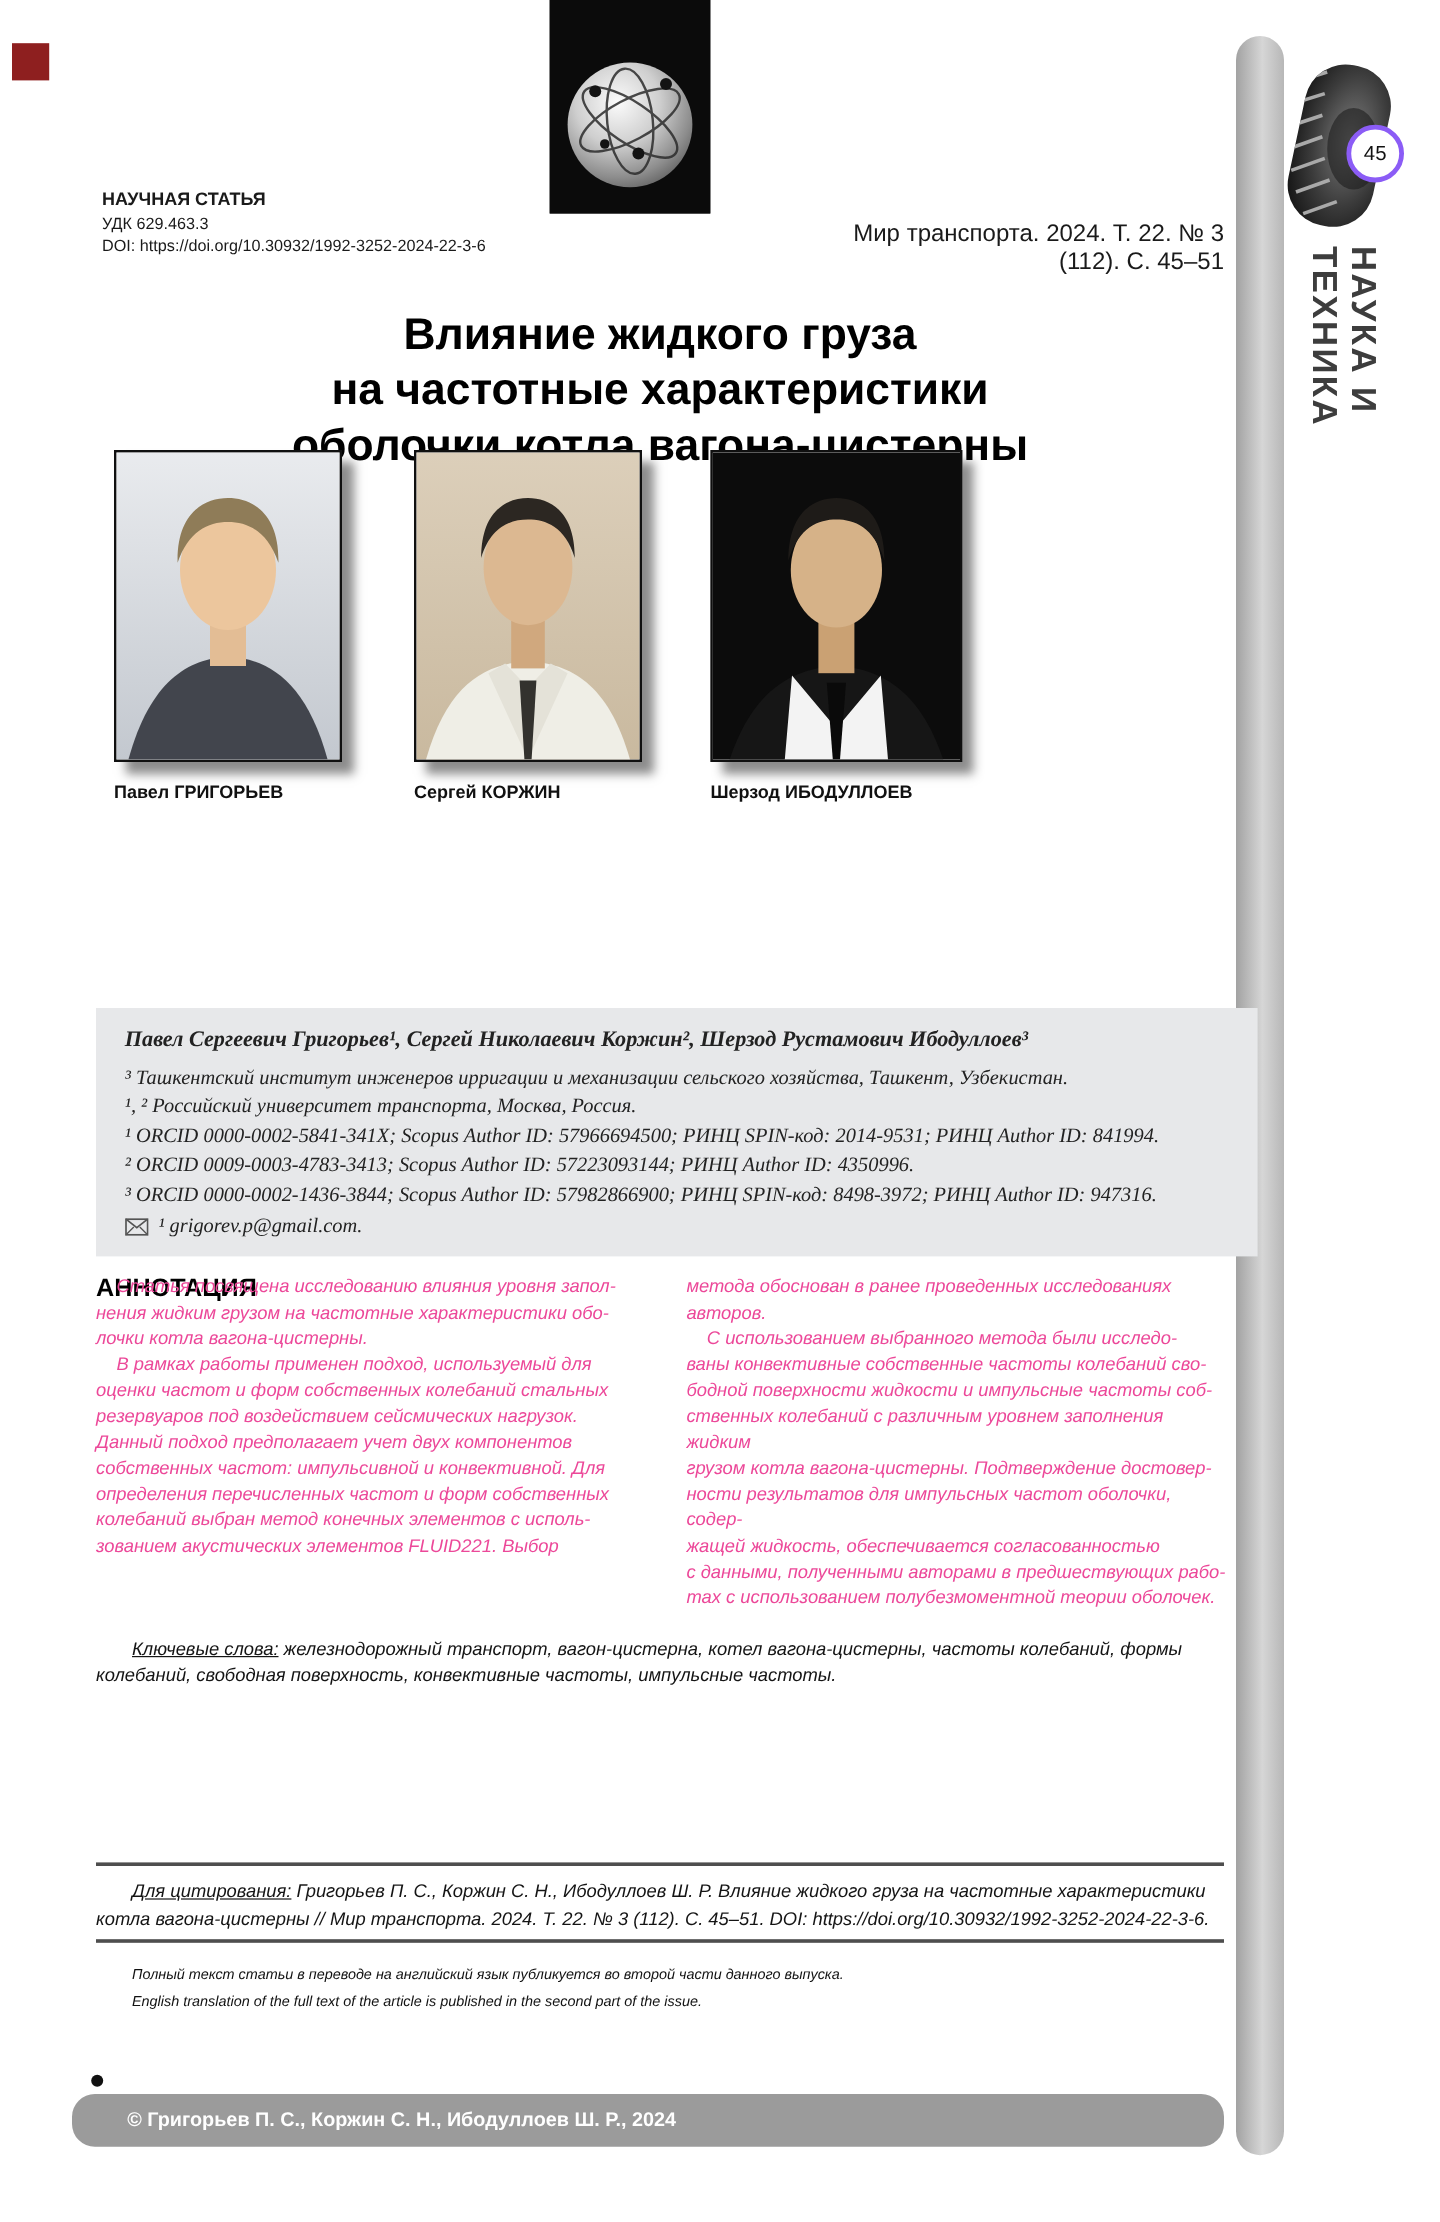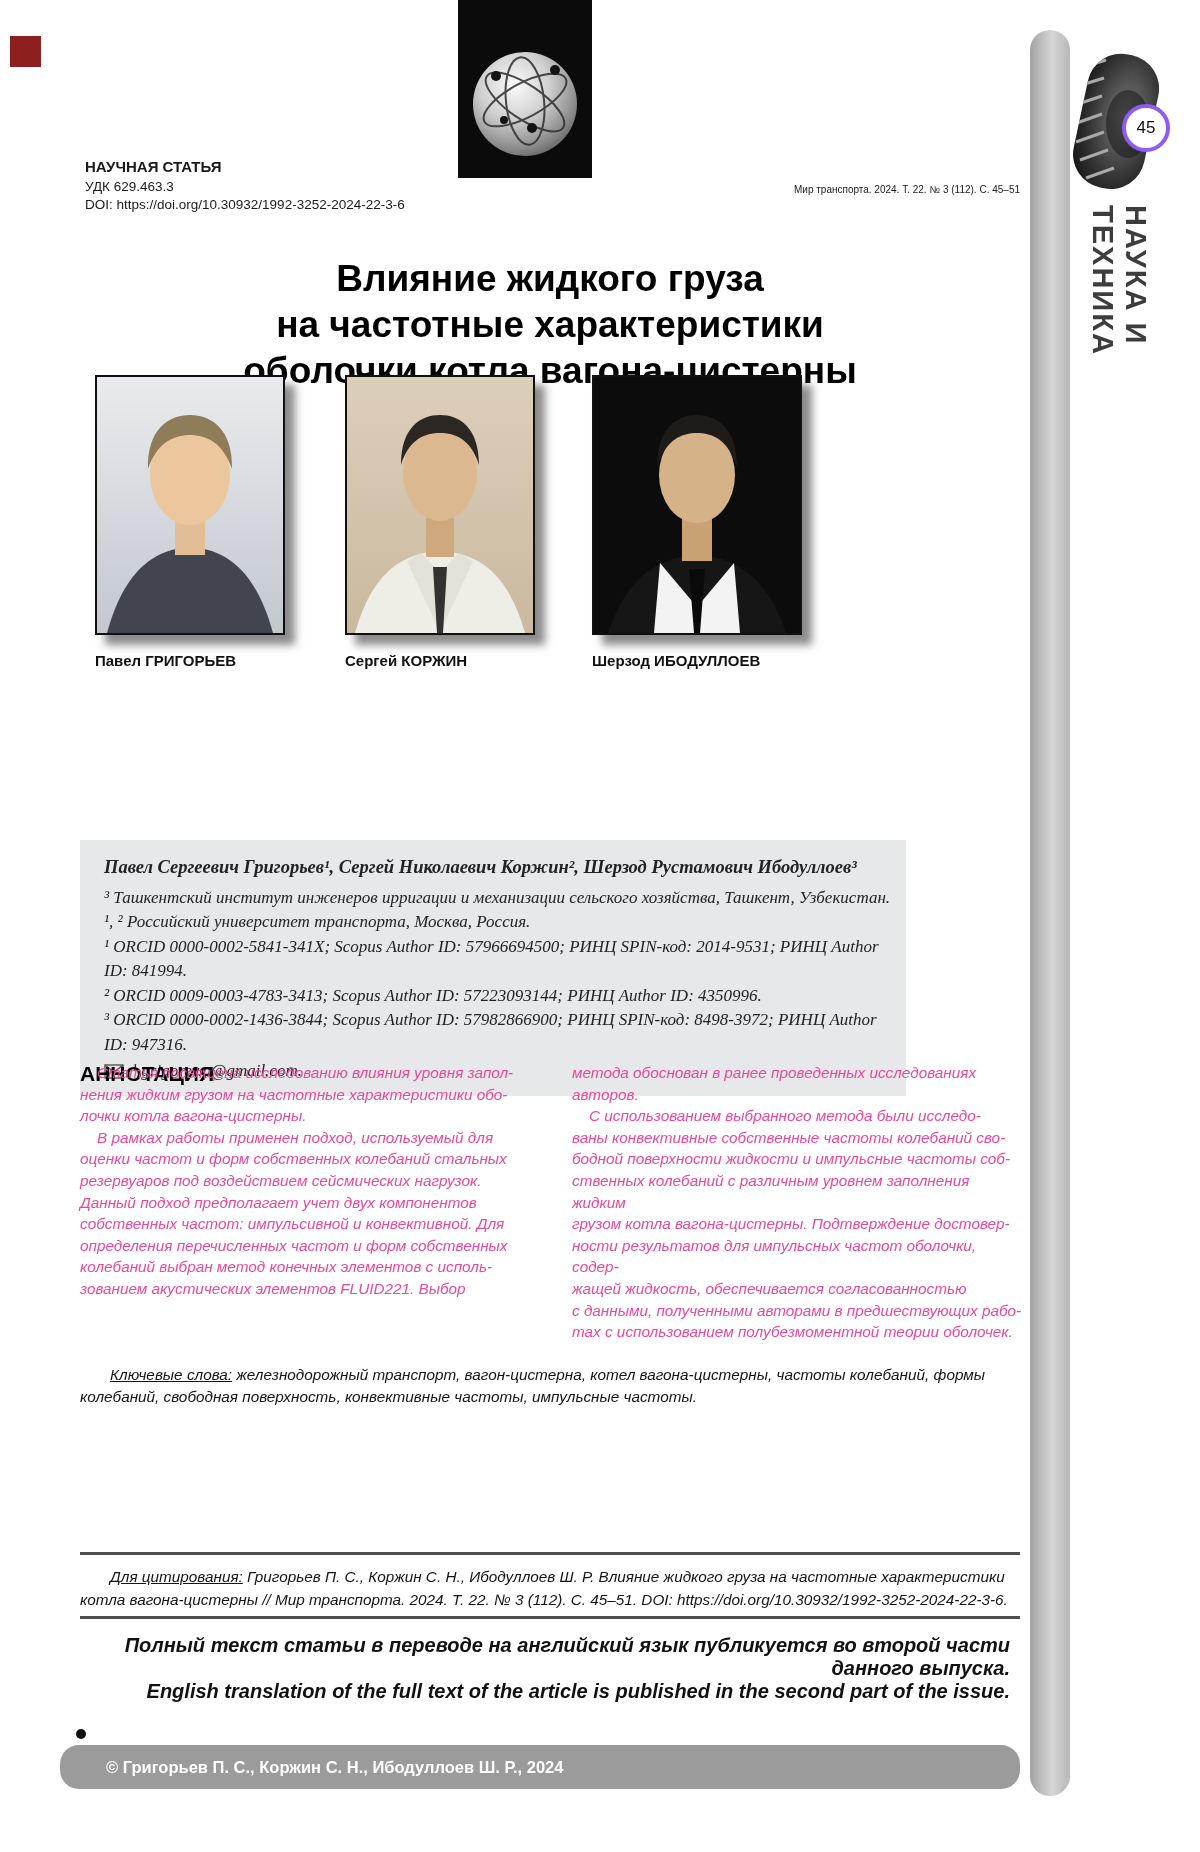--- a/index.html
+++ b/index.html
@@ -6,21 +6,21 @@
   .page{position:relative;width:1200px;height:1852px;background:#ffffff;overflow:hidden;
         font-family:"Liberation Sans",sans-serif;color:#1a1a1a;}
   .abs{position:absolute;}
   
   .red-square{left:10px;top:36px;width:31px;height:31px;background:#8e1f1f;}
   
   .logo-box{left:458px;top:0;width:134px;height:178px;background:#0b0b0b;}
   
   .hdr-left{left:85px;top:158px;width:420px;font-size:13.5px;line-height:18px;}
   .hdr-left .type{font-weight:bold;font-size:15px;margin-bottom:2px;}
-  .hdr-right{left:660px;top:184px;width:360px;text-align:right;font-size:10px;}
+  .hdr-right{left:660px;top:184px;width:360px;text-align:right;font-size:20px;}
   
   .pill{left:1030px;top:30px;width:40px;height:1766px;border-radius:20px;
         background:linear-gradient(90deg,#a2a2a2,#d6d6d6 55%,#b7b7b7);}
   .tire{left:1072px;top:52px;width:94px;height:140px;}
   .page-circle{left:1122px;top:104px;width:40px;height:40px;border-radius:50%;
         background:#ffffff;border:4px solid #8b5cf6;display:flex;align-items:center;
         justify-content:center;font-size:17px;color:#111;}
   .section-vert{left:1086px;top:205px;height:290px;writing-mode:vertical-rl;
         font-size:29px;font-weight:bold;color:#3d3d3d;letter-spacing:2px;}
   
@@ -29,21 +29,21 @@
   
   .photo{top:375px;height:256px;border:2px solid #101010;
         box-shadow:10px 10px 8px rgba(45,45,45,0.55);background:#ccc;}
   .photo svg{display:block;width:100%;height:100%;}
   .p1{left:95px;width:186px;}
   .p2{left:345px;width:186px;}
   .p3{left:592px;width:206px;}
   .caption{top:652px;font-size:15px;font-weight:bold;color:#111;}
   .c1{left:95px;} .c2{left:345px;} .c3{left:592px;}
   
-  .authors-box{left:80px;top:840px;width:826px;box-sizing:border-box;
+  .authors-box{left:80px;top:840px;width:968px;box-sizing:border-box;
         background:#e7e8ea;padding:15px 8px 12px 24px;
         font-family:"Liberation Serif",serif;font-style:italic;
         font-size:17px;line-height:24.5px;color:#222;}
   .authors-box .names{font-weight:bold;font-size:18.5px;margin-bottom:6px;}
   .email-row{display:flex;align-items:center;gap:8px;margin-top:2px;}
   .email-row svg{flex:0 0 auto;}
   
   .abstract-h{left:80px;top:1062px;font-size:21px;font-weight:bold;color:#000;}
   .col{top:1062px;font-size:15.3px;line-height:21.6px;font-style:italic;
         white-space:pre-line;color:#ec4899;}
@@ -52,22 +52,22 @@
   
   .keywords{left:80px;top:1364px;width:940px;font-size:15.3px;line-height:22px;
         font-style:italic;text-indent:30px;color:#141414;}
   .u{text-decoration:underline;}
   
   .rule{left:80px;width:940px;height:3px;background:#4e4e4e;}
   .r1{top:1552px;} .r2{top:1616px;}
   .citation{left:80px;top:1566px;width:940px;font-size:15.3px;line-height:22.5px;
         font-style:italic;text-indent:30px;color:#141414;}
   
-  .trans{left:110px;top:1634px;width:900px;font-size:20px;line-height:23px;
-        font-weight:bold;font-style:italic;white-space:pre-line;color:#111;text-align:right;}
+  .trans{left:110px;top:1634px;width:900px;font-size:12px;line-height:23px;
+        font-weight:normal;font-style:italic;white-space:pre-line;color:#111;}
   
   .bullet{left:76px;top:1729px;width:10px;height:10px;border-radius:50%;background:#111;}
   .footer-bar{left:60px;top:1745px;width:960px;height:44px;background:#9b9b9b;
         display:flex;align-items:center;border-radius:19px;}
   .footer-bar span{color:#ffffff;font-weight:bold;font-size:16.5px;padding-left:46px;}
 </style>
 </head>
 <body>
 
 <div class="page">

